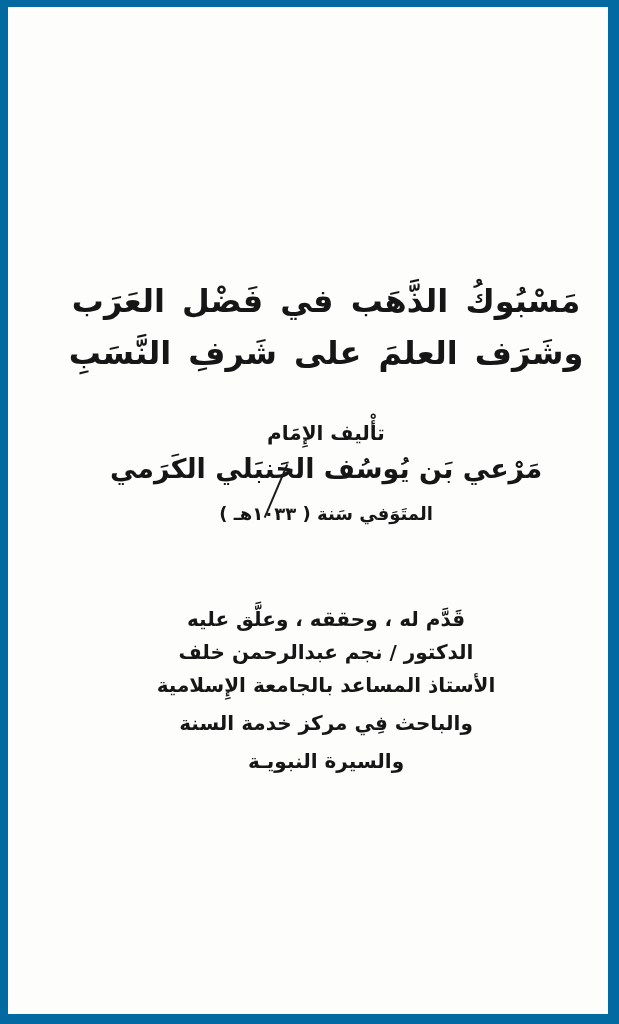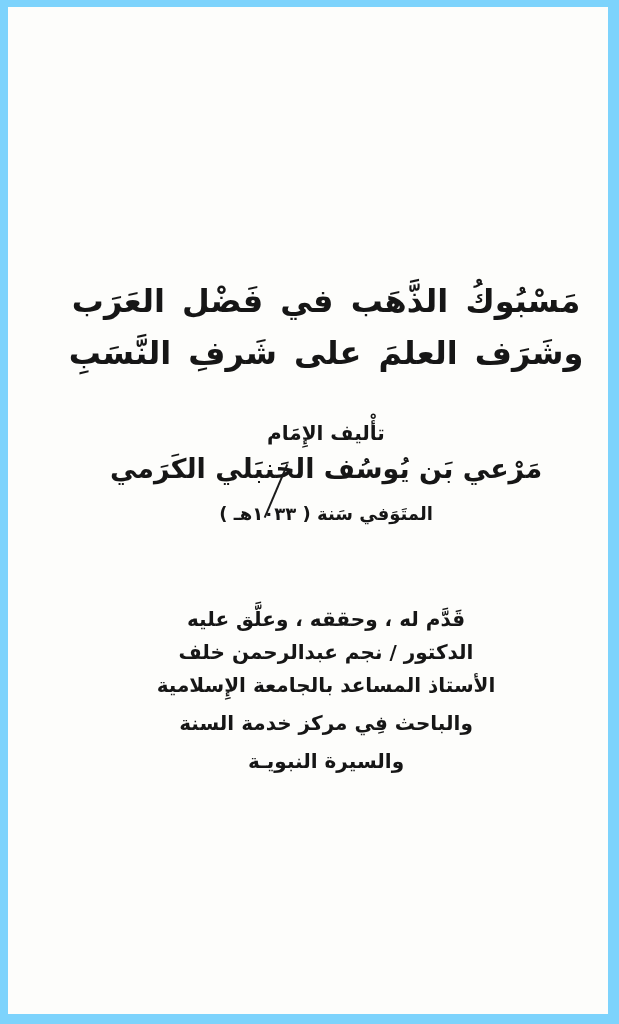--- a/index.html
+++ b/index.html
@@ -6,21 +6,21 @@
     margin: 0;
     padding: 0;
     width: 619px;
     height: 1024px;
     overflow: hidden;
   }
   .frame {
     position: relative;
     width: 619px;
     height: 1024px;
-    background: #7dd3fc;
+    background: #0369a1;
   }
   .paper {
     position: absolute;
     left: 8px;
     top: 7px;
     right: 11px;
     bottom: 10px;
     background: #fdfdfb;
     overflow: hidden;
   }

